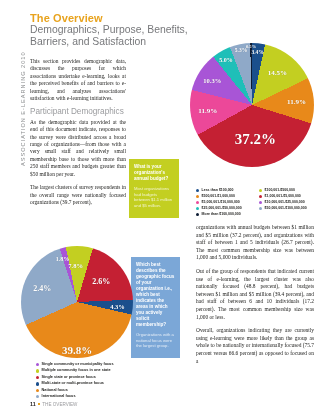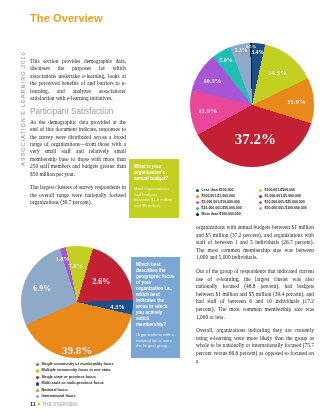--- a/index.html
+++ b/index.html
@@ -104,24 +104,25 @@
 </head>
 <body>
 
 <div class="page">
 
   <div class="vrail">
     <div class="vrail-text">ASSOCIATION E-LEARNING 2010</div>
   </div>
 
   <div class="h-kicker">The Overview</div>
+  <div class="h-title">Demographics, Purpose, Benefits, Barriers, and Satisfaction</div>
 
   <div class="col-l" style="top:58px;">
     <p>This section provides demographic data, discusses the purposes for which associations undertake e-learning, looks at the perceived benefits of and barriers to e-learning, and analyzes associations' satisfaction with e-learning initiatives.</p>
-    <h3 class="sub-h">Participant Satisfaction</h3>
+    <h3 class="sub-h">Participant Demographics</h3>
     <p>As the demographic data provided at the end of this document indicate, responses to the survey were distributed across a broad range of organizations—from those with a very small staff and relatively small membership base to those with more than 250 staff members and budgets greater than $50 million per year.</p>
     <p>The largest clusters of survey respondents in the overall range were nationally focused organizations (39.7 percent),</p>
   </div>
 
   <div class="col-r" style="top:224px;">
     <p>organizations with annual budgets between $1 million and $5 million (37.2 percent), and organizations with staff of between 1 and 5 individuals (26.7 percent). The most common membership size was between 1,000 and 5,000 individuals.</p>
     <p>Out of the group of respondents that indicated current use of e-learning, the largest cluster was also nationally focused (48.8 percent), had budgets between $1 million and $5 million (39.4 percent), and had staff of between 6 and 10 individuals (17.2 percent). The most common membership size was 1,000 or less.</p>
     <p>Overall, organizations indicating they are currently using e-learning were more likely than the group as whole to be nationally or internationally focused (75.7 percent versus 66.6 percent) as opposed to focused on a</p>
   </div>
 
@@ -191,21 +192,21 @@
       </div>
   </div>
 
   <div class="pie-wrap" id="pie-geo-wrap">
     <div class="pie" id="pie-geo" style="background: conic-gradient(from -18deg, rgb(168, 85, 214) 0deg, rgb(168, 85, 214) 6.461deg, rgb(195, 207, 33) 6.461deg, rgb(195, 207, 33) 34.457deg, rgb(196, 32, 51) 34.457deg, rgb(196, 32, 51) 105.523deg, rgb(27, 79, 140) 105.523deg, rgb(27, 79, 140) 120.957deg, rgb(232, 137, 26) 120.957deg, rgb(232, 137, 26) 263.809deg, rgb(143, 169, 200) 263.809deg, rgb(143, 169, 200) 360deg);"></div>
   <span class="plabel" style="font-size: 6px; left: 44.5789px; top: 12.6803px; transform: translate(-50%, -50%);">1.8%</span>
       <span class="plabel" style="font-size: 6.5px; left: 57.5855px; top: 19.074px; transform: translate(-50%, -50%);">7.8%</span>
       <span class="plabel" style="font-size: 8px; left: 83.356px; top: 34.6195px; transform: translate(-50%, -50%);">2.6%</span>
       <span class="plabel" style="font-size: 6.5px; left: 99.4974px; top: 59.9894px; transform: translate(-50%, -50%);">4.3%</span>
       <span class="plabel" style="font-size: 11px; left: 59.0695px; top: 104px; transform: translate(-50%, -50%);">39.8%</span>
-      <span class="plabel" style="font-size: 8px; left: 24.2582px; top: 41.9311px; transform: translate(-50%, -50%);">6.9%</span>
+      <span class="plabel" style="font-size: 8px; left: 24.2582px; top: 41.9311px; transform: translate(-50%, -50%);">2.4%</span>
     </div>
 
   <div class="legend" id="legend-geo">
       <div class="lg-item">
         <span class="lg-dot" style="background: rgb(168, 85, 214);"></span>
         <span class="lg-txt">Single community or municipality focus</span>
       </div>
       <div class="lg-item">
         <span class="lg-dot" style="background: rgb(195, 207, 33);"></span>
         <span class="lg-txt">Multiple community focus in one state</span>

